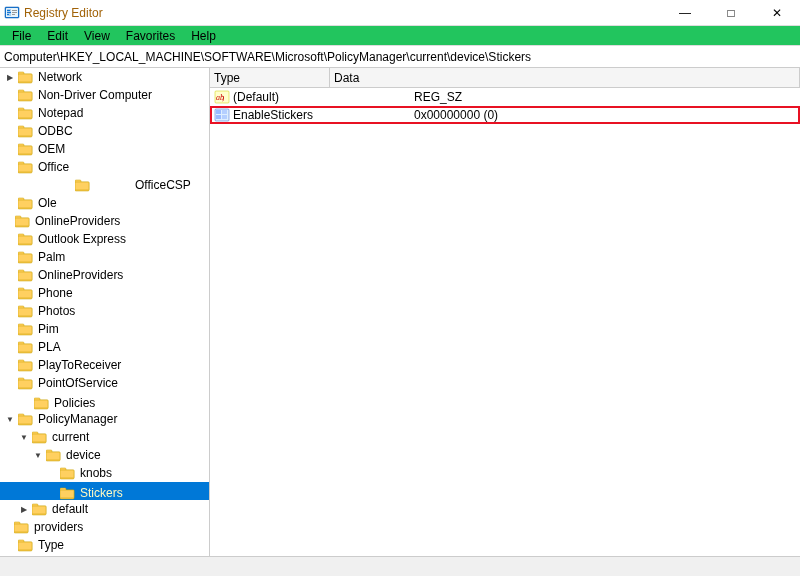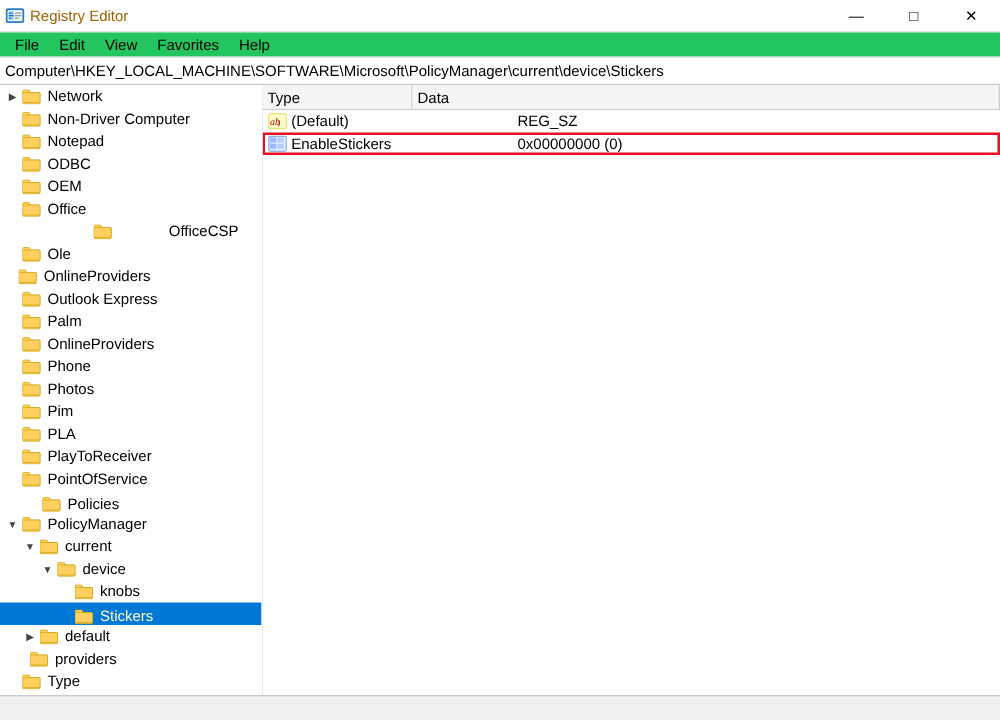--- a/index.html
+++ b/index.html
@@ -532,21 +532,21 @@
         <span class="expand-arrow" style="color: rgb(68, 68, 68); font-size: 8px;">▶</span>
         <span class="folder-icon">
           <svg class="folder-svg" viewBox="0 0 16 14" xmlns="http://www.w3.org/2000/svg">
     <rect x="0" y="4" width="14" height="9" rx="1" fill="#ffd060" stroke="#c8a000" stroke-width="0.5"></rect>
     <rect x="0" y="2" width="6" height="3" rx="1" fill="#ffd060" stroke="#c8a000" stroke-width="0.5"></rect>
     <rect x="0" y="4" width="14" height="8" rx="0.5" fill="#ffd060" stroke="#c8a000" stroke-width="0.5"></rect>
   </svg>
         </span>
         <span style="margin-left: 2px;">default</span>
       </div>
-      <div class="tree-item" style="padding-left: 10px;">
+      <div class="tree-item" style="padding-left: 0;">
         <span class="expand-arrow"></span>
         <span class="folder-icon">
           <svg class="folder-svg" viewBox="0 0 16 14" xmlns="http://www.w3.org/2000/svg">
     <rect x="0" y="4" width="14" height="9" rx="1" fill="#ffd060" stroke="#c8a000" stroke-width="0.5"></rect>
     <rect x="0" y="2" width="6" height="3" rx="1" fill="#ffd060" stroke="#c8a000" stroke-width="0.5"></rect>
     <rect x="0" y="4" width="14" height="8" rx="0.5" fill="#ffd060" stroke="#c8a000" stroke-width="0.5"></rect>
   </svg>
         </span>
         <span style="margin-left: 2px;">providers</span>
       </div>

